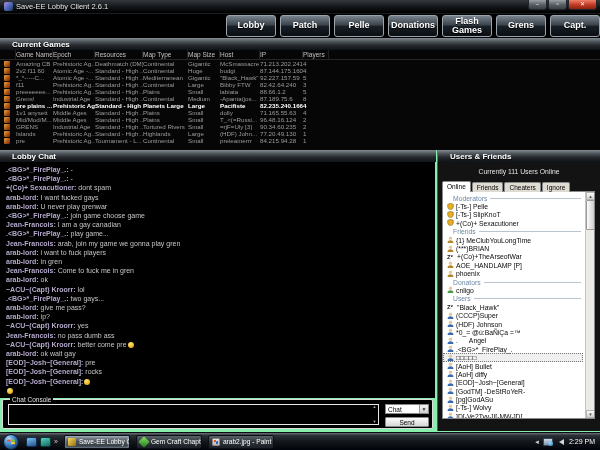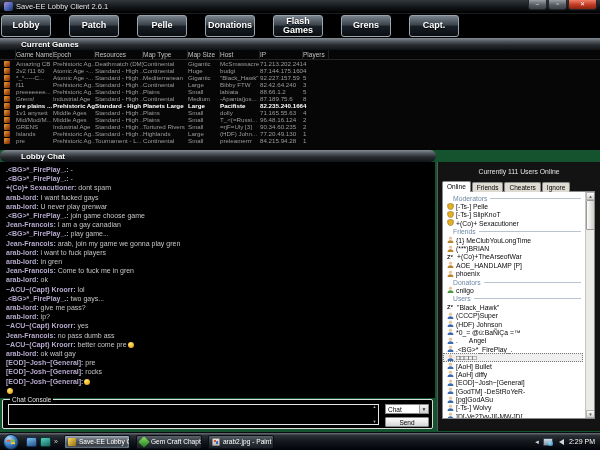--- a/index.html
+++ b/index.html
@@ -1,61 +1,61 @@
 <!DOCTYPE html>
 <html><head>
 <meta charset="utf-8">
 <style>
   * { margin:0; padding:0; box-sizing:border-box; }
   html,body { width:600px; height:450px; background:#000; overflow:hidden;
     font-family:"Liberation Sans", sans-serif; }
-  #window { position:relative; width:600px; height:450px; background:#14532d; }
+  #window { position:relative; width:600px; height:450px; background:#86efac; }
 
   
   .titlebar { position:absolute; top:0; left:0; right:0; height:14px;
     background:linear-gradient(180deg,#33383d 0%,#121518 55%,#000 100%);
     display:flex; align-items:center; border-bottom:1px solid #1a1d20; }
   .app-icon { width:9px; height:9px; margin:0 3px 0 4px; border-radius:2px;
     background:linear-gradient(135deg,#b090e0 0%,#4060b0 60%,#203050 100%); }
   .title-text { font-size:7.5px; color:#e6e6e6; text-shadow:0 1px 1px #000; }
   .win-btns { position:absolute; right:3px; top:0; display:flex; gap:1px; }
   .win-btn { height:10px; width:19px; border-radius:0 0 3px 3px;
     background:linear-gradient(180deg,#9aa0a6,#565c62 55%,#3a4046);
     border:1px solid #23272b; border-top:none; color:#fff; font-size:6px;
     line-height:8px; text-align:center; }
   .win-btn.close { width:29px; background:linear-gradient(180deg,#f08068,#c03822 55%,#8a2212); }
 
   
   .menubar { position:absolute; top:14px; left:0; right:0; height:24px;
-    background:#000; display:flex; gap:18px; padding:1px 0 1px 1px; }
+    background:#000; display:flex; gap:4px; padding:1px 0 1px 1px;justify-content:flex-end; }
   .menu-btn { width:50px; height:22px; border:1px solid #9aa4ac; border-radius:3px;
     background:linear-gradient(180deg,#78828c 0%,#3a424a 45%,#191f26 52%,#0a0e12 100%);
     color:#fff; font-weight:bold; font-size:9px; line-height:1.05; text-align:center;
     display:flex; align-items:center; justify-content:center; text-shadow:0 1px 1px #000; }
 
   
   .section-header { position:absolute; height:12px;
     background:linear-gradient(180deg,#848b92 0%,#4e545a 30%,#25292e 62%,#101316 100%);
-    color:#fff; font-size:8px; font-weight:bold; padding-left:21px;
+    color:#fff; font-size:8px; font-weight:bold; padding-left:12px;
     display:flex; align-items:center; text-shadow:0 1px 1px #000; }
 
   
   #games-header { top:38px; left:0; right:0; }
   #games-table { position:absolute; top:50px; left:0; right:0; height:100px; background:#060606; }
   .trow { display:grid; grid-template-columns:16px 37px 42px 48px 45px 32px 40px 43px 26px 1fr;
     height:7px; align-items:center; font-size:6.2px; color:#9c9c9c; white-space:nowrap; overflow:hidden; }
   .trow>span { overflow:hidden; }
   .thead { height:10px; font-size:6.5px; color:#c2c2c2; border-bottom:1px solid #262626; }
   .thead>span { border-right:1px solid #202020; height:100%; display:flex; align-items:center; }
   .game-icon { width:6px; height:6px; margin-left:4px; border-radius:1px;
     background:linear-gradient(135deg,#f0a838 0%,#b05518 55%,#6a2808 100%); }
   .trow.hl { color:#fff; font-weight:bold; }
 
   
-  #chat-header { top:150px; left:0; width:436px;border-radius:6px; }
+  #chat-header { top:150px; left:0; width:436px; }
   #chat-area { position:absolute; top:162px; left:0; width:435px; height:236px;
     background:#000; padding:3px 2px 0 6px; overflow:hidden; }
   .chat-line { font-size:7px; line-height:9.2px; color:#c6c6c6; white-space:nowrap; overflow:hidden; }
   .chat-name { color:#b5a9cc; font-weight:bold; }
   .emoji { display:inline-block; width:6px; height:6px; border-radius:50%;
     background:radial-gradient(circle at 35% 30%,#ffe870,#e8a818 75%,#b07808);
     vertical-align:-1px; margin-left:1px; }
 
   
   #console { position:absolute; top:399px; left:2px; width:431px; height:30px;
@@ -365,20 +365,23 @@
       <span>▲</span>
       <span>▼</span>
     </div>
     <div class="channel-box">
       <span>Chat</span>
       <span class="channel-arrow">▼</span>
     </div>
     <div class="send-btn">Send</div>
   </div>
 
+  <div class="section-header" id="users-header">
+    <span>Users &amp; Friends</span>
+  </div>
   <div id="users-panel">
     <div class="online-text">Currently 111 Users Online</div>
     <div class="tab-strip">
         <div class="tab active">Online</div>
         <div class="tab">Friends</div>
         <div class="tab">Cheaters</div>
         <div class="tab">Ignore</div>
       </div>
     <div id="users-list">
       <div class="list-inner">

